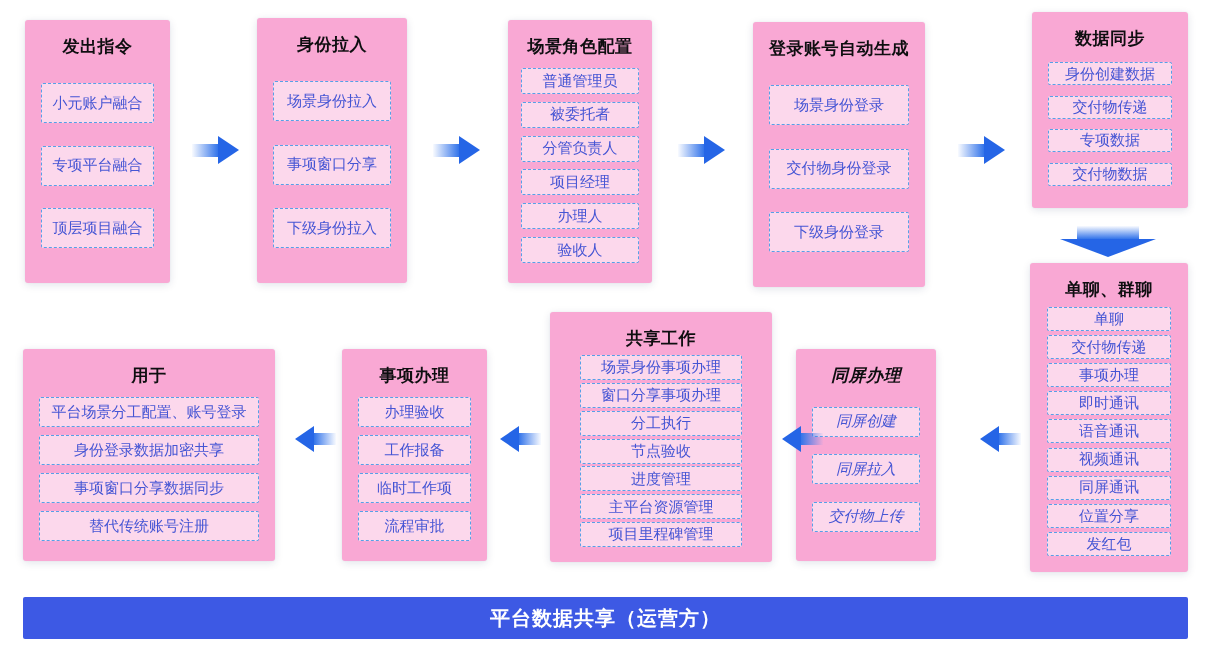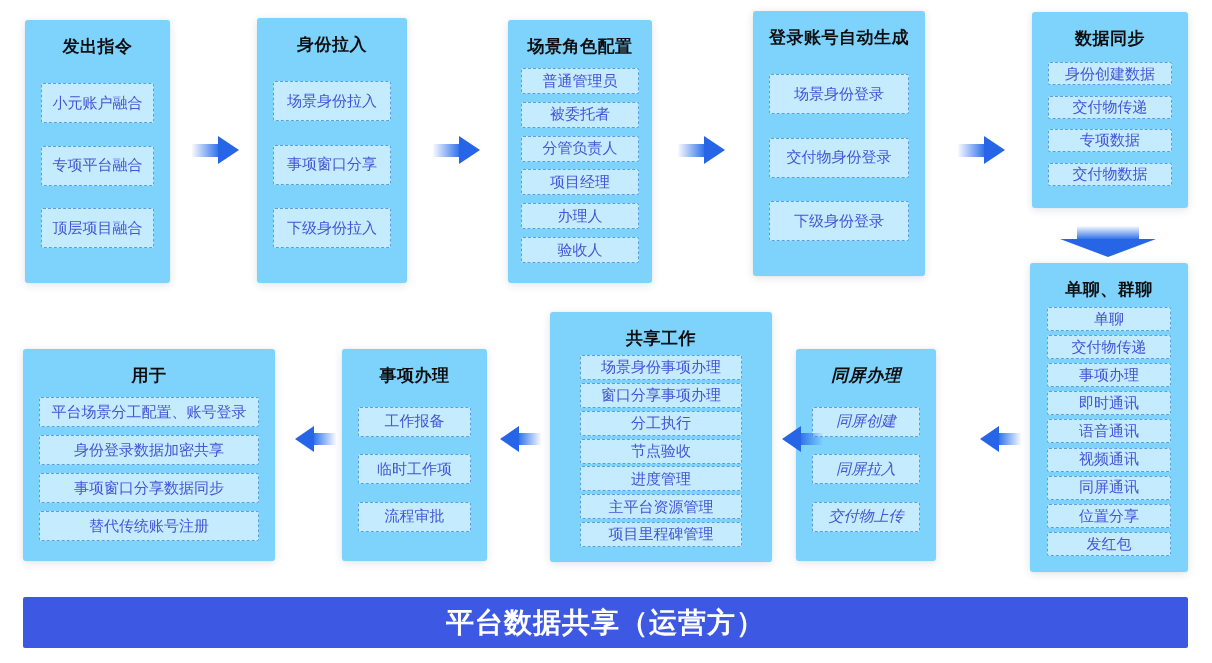--- a/index.html
+++ b/index.html
@@ -1,35 +1,35 @@
 <!DOCTYPE html>
 <html><head>
 <meta charset="utf-8">
 <style>
   * { margin:0; padding:0; box-sizing:border-box; }
   html,body { width:1212px; height:663px; background:#ffffff; overflow:hidden;
               font-family:"Liberation Sans", sans-serif; }
   #stage { position:relative; width:1212px; height:663px; background:#ffffff; }
 
   
-  .panel { position:absolute; background:#7dd3fc; border-radius:3px;
+  .panel { position:absolute; background:#f9a8d4; border-radius:3px;
            box-shadow:0 2px 8px rgba(20,35,80,0.12), 0 0 2px rgba(20,35,80,0.06);
            display:flex; flex-direction:column; padding:10px 0 12px; }
   .panel-title { text-align:center; font-weight:bold; font-size:17px; color:#0e0e10;
                  padding:5px 0 2px; letter-spacing:0.5px; }
   .items { flex:1; display:flex; flex-direction:column; justify-content:space-evenly;
            padding:0 16px; }
   .item { border:1px dashed #57a0e8; border-radius:2px; background:rgba(255,255,255,0.55);
           color:#4555d4; font-size:15px; display:flex; align-items:center;
           justify-content:center; text-align:center; line-height:1.1; }
 
   #panel-issue         { left:25px;   top:20px;  width:145px; height:263px; }
   #panel-identity-pull { left:257px;  top:18px;  width:150px; height:265px; }
   #panel-scene-role    { left:508px;  top:20px;  width:144px; height:263px; }
-  #panel-login-auto    { left:753px;  top:11px;  width:172px; height:265px; }
+  #panel-login-auto    { left:753px;  top:22px;  width:172px; height:265px; }
   #panel-data-sync     { left:1032px; top:12px;  width:156px; height:196px; }
   #panel-chat          { left:1030px; top:263px; width:158px; height:309px; }
   #panel-same-screen   { left:796px;  top:349px; width:140px; height:212px;font-style:italic; }
   #panel-shared-work   { left:550px;  top:312px; width:222px; height:250px; }
   #panel-matter        { left:342px;  top:349px; width:145px; height:212px; }
   #panel-used-for      { left:23px;   top:349px; width:252px; height:212px; }
 
   #panel-issue .item, #panel-identity-pull .item, #panel-login-auto .item { height:40px; }
   #panel-scene-role .item   { height:26px; }
   #panel-scene-role .items  { padding:0 13px; }
@@ -65,23 +65,23 @@
   #arrow-2 { left:433px; top:136px; }
   #arrow-3 { left:678px; top:136px; }
   #arrow-4 { left:958px; top:136px; }
   #arrow-5 { left:1060px; top:226px; }
   #arrow-6 { left:980px; top:426px; }
   #arrow-7 { left:782px; top:426px; }
   #arrow-8 { left:500px; top:426px; }
   #arrow-9 { left:295px; top:426px; }
 
   
-  #banner { position:absolute; left:23px; top:597px; width:1165px; height:51px;
+  #banner { position:absolute; left:23px; top:597px; width:1165px; height:42px;
             background:#3d59e4; border-radius:2px; display:flex; align-items:center;
-            justify-content:center; color:#ffffff; font-weight:bold; font-size:28px;
+            justify-content:center; color:#ffffff; font-weight:bold; font-size:20px;
             letter-spacing:1px; }
 </style>
 </head>
 <body>
 
 <div id="stage">
 
   <div class="panel" id="panel-issue">
     <div class="panel-title">发出指令</div>
     <div class="items">
@@ -164,20 +164,21 @@
       <div class="item">节点验收</div>
       <div class="item">进度管理</div>
       <div class="item">主平台资源管理</div>
       <div class="item">项目里程碑管理</div>
     </div>
   </div>
 
   <div class="panel" id="panel-matter">
     <div class="panel-title">事项办理</div>
     <div class="items">
+      <div class="item">办理验收</div>
       <div class="item">工作报备</div>
       <div class="item">临时工作项</div>
       <div class="item">流程审批</div>
     </div>
   </div>
 
   <div class="panel" id="panel-used-for">
     <div class="panel-title">用于</div>
     <div class="items">
       <div class="item">平台场景分工配置、账号登录</div>

